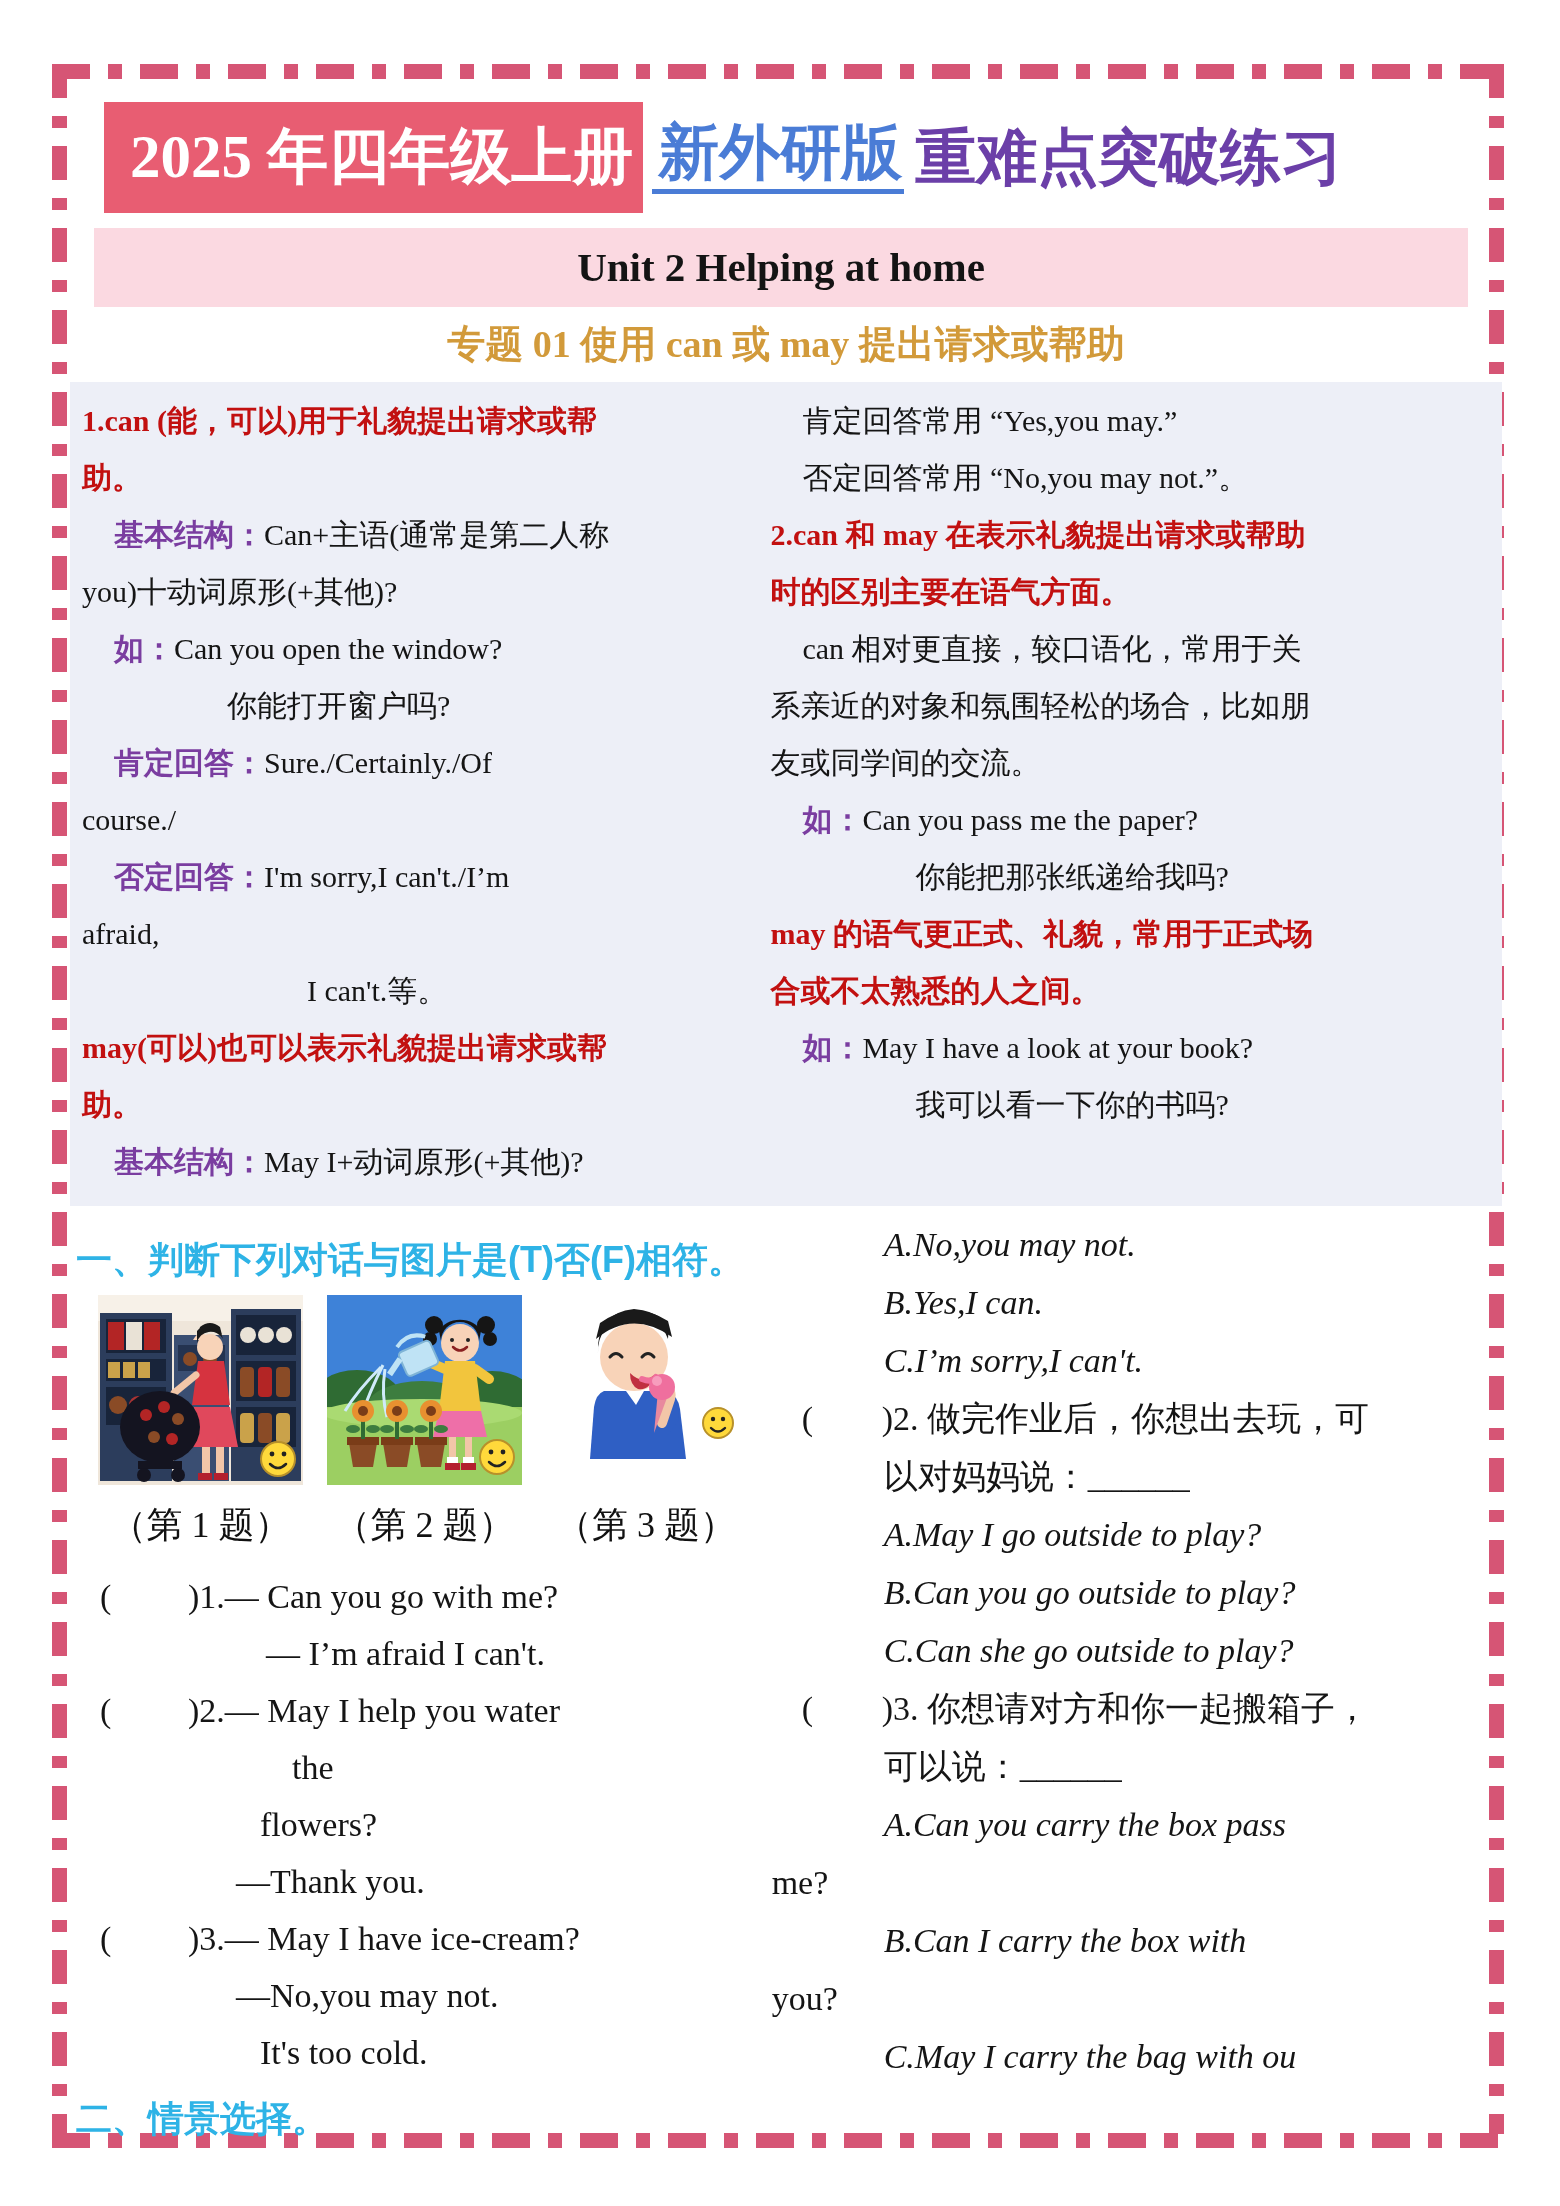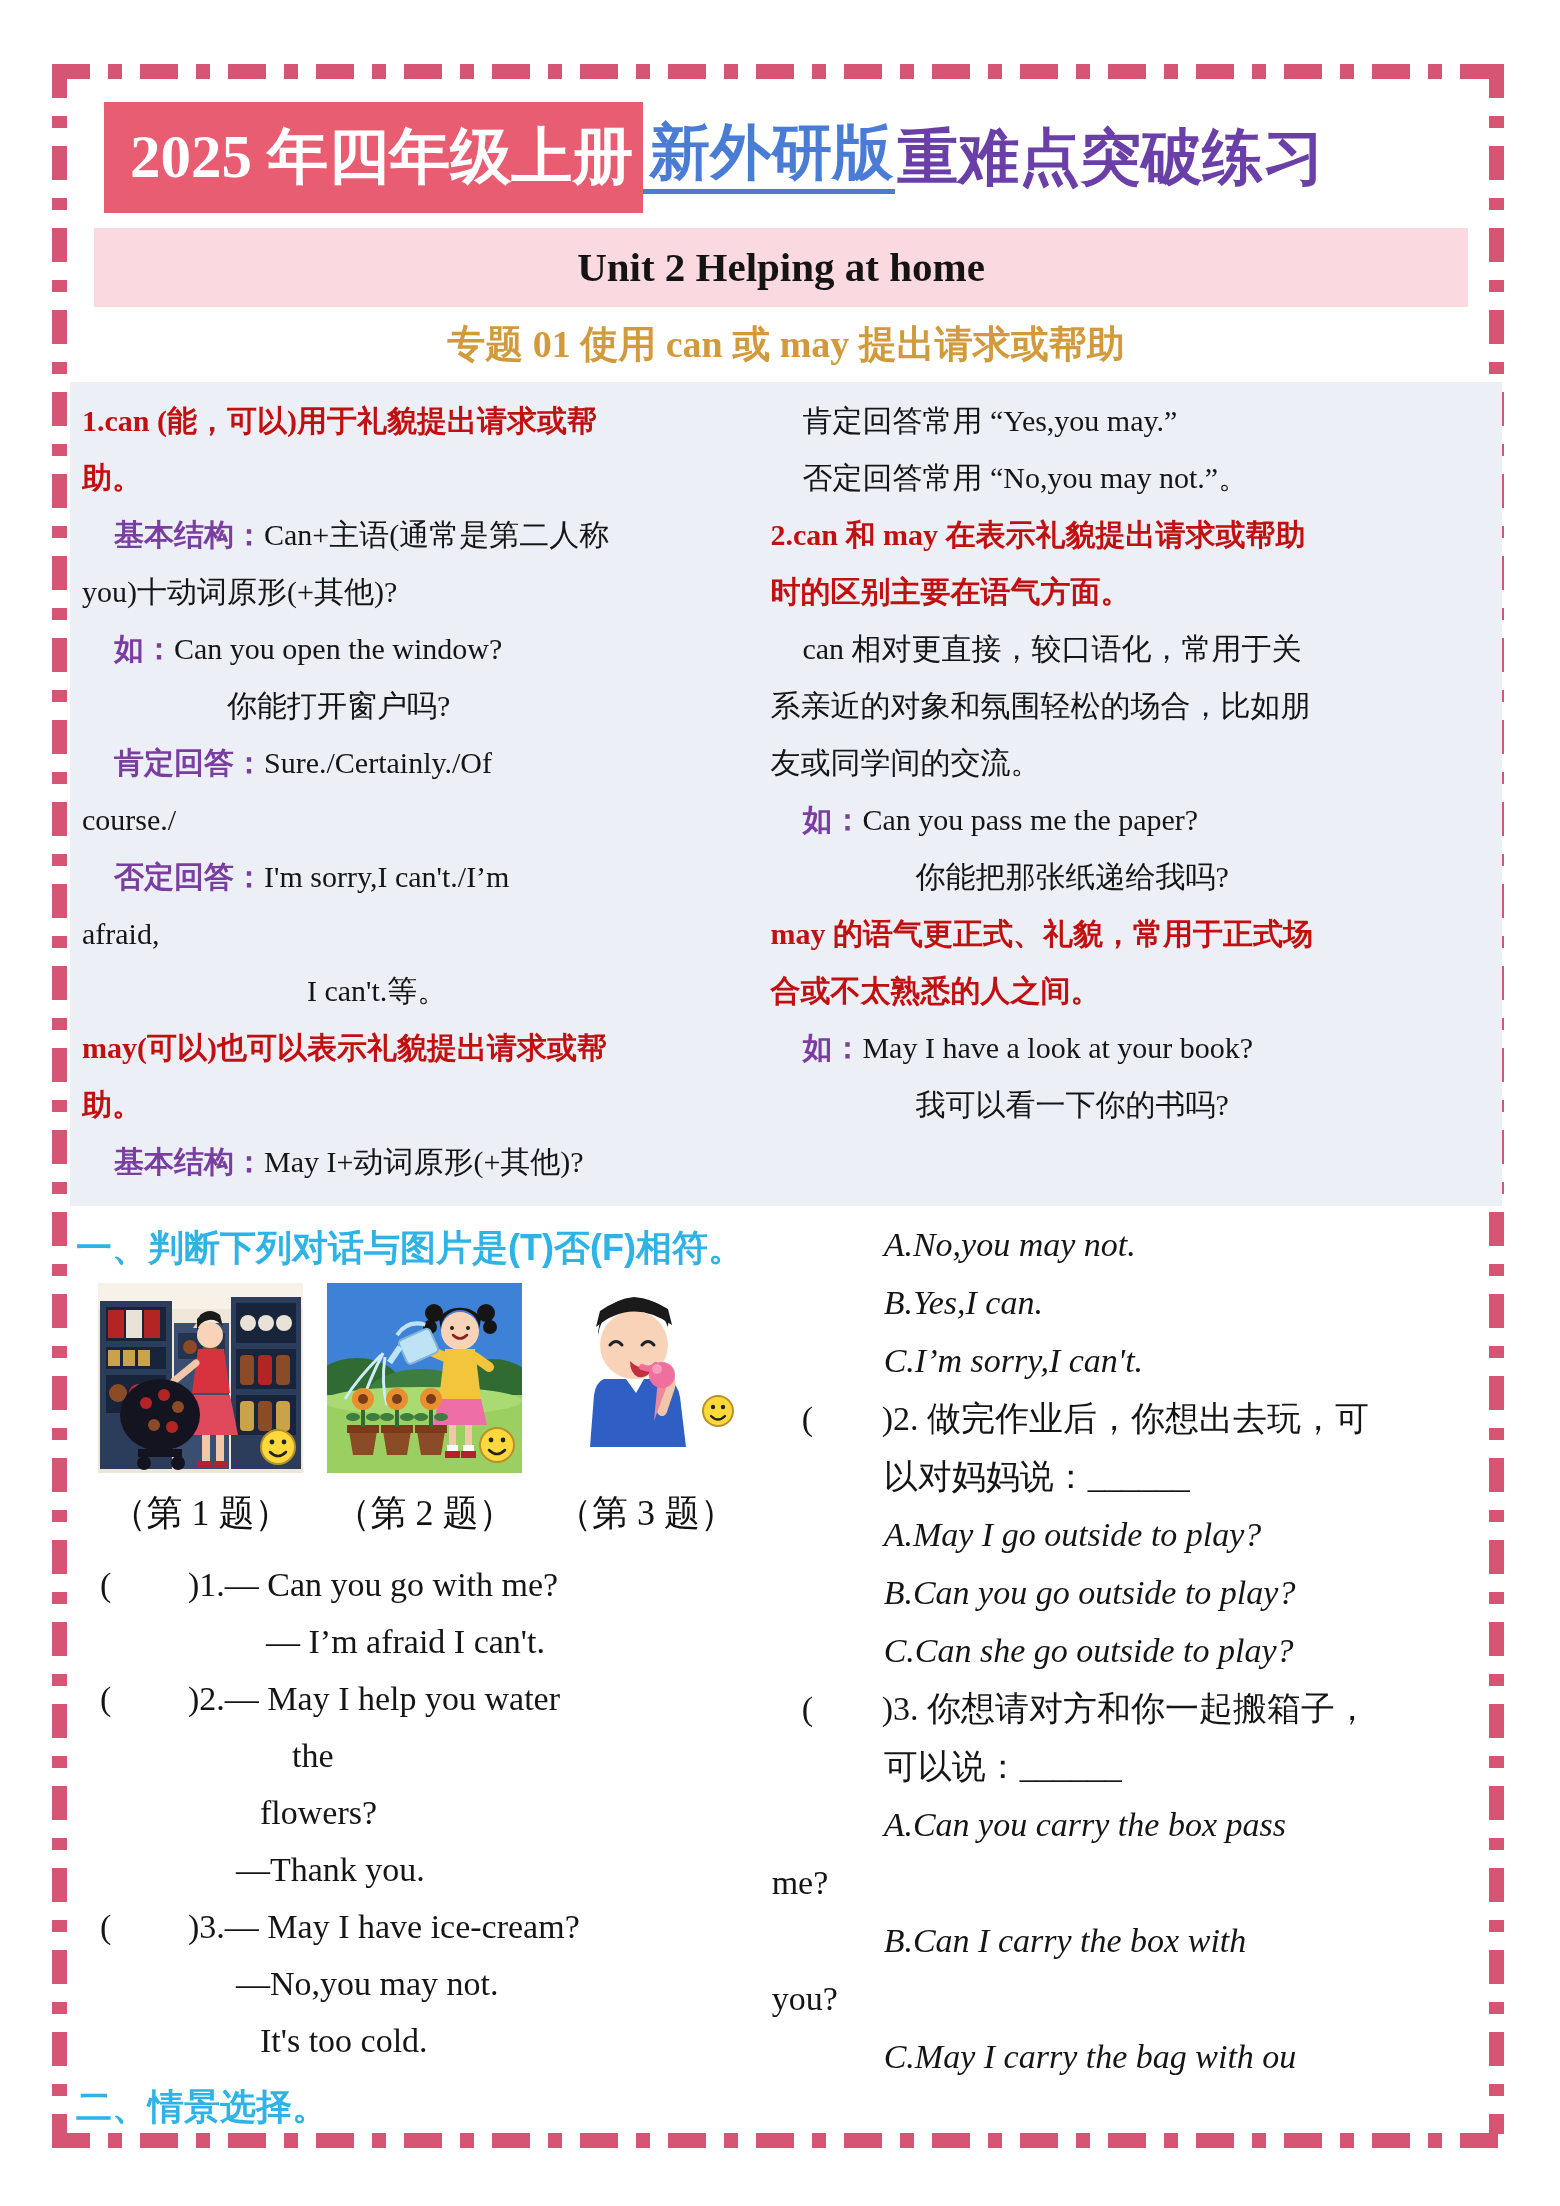--- a/index.html
+++ b/index.html
@@ -23,21 +23,21 @@
   
   .bt,.bb{position:absolute;left:52px;width:1452px;height:15px;
     background:repeating-linear-gradient(90deg,var(--dash) 0 38px,transparent 38px 56px,var(--dash) 56px 70px,transparent 70px 88px);}
   .bt{top:64px;} .bb{top:2133px;}
   .bl,.br{position:absolute;top:64px;height:2070px;width:15px;
     background:repeating-linear-gradient(180deg,var(--dash) 0 34px,transparent 34px 52px,var(--dash) 52px 64px,transparent 64px 82px);}
   .bl{left:52px;} .br{left:1489px;}
 
   .inner{position:absolute;left:70px;top:82px;width:1432px;}
 
-  .title-row{margin:20px 0 0 34px;font-weight:bold;font-size:61px;line-height:1;display:flex;align-items:center;white-space:nowrap;}
+  .title-row{margin:20px 0 0 34px;font-weight:bold;font-size:61px;line-height:1;display:flex;align-items:center;white-space:nowrap;gap:9px;}
   .title-hl{background:var(--rose);color:#ffffff;padding:24px 10px 26px 26px;}
   .title-blue{color:var(--tblue);border-bottom:5px solid var(--tblue);padding:0 2px 6px 6px;}
   .title-purple{color:var(--tpurple);padding-left:2px;}
 
   .banner{margin:15px 0 0 24px;width:1374px;background:var(--banner);text-align:center;
     font-weight:bold;font-size:41px;color:#141414;padding:15px 0 16px 0;}
 
   .subtitle{text-align:center;font-weight:bold;font-size:38px;color:var(--orange);margin-top:12px;}
 
   .notes{margin-top:12px;background:var(--lav);display:flex;box-sizing:border-box;
@@ -48,21 +48,21 @@
   .red{color:var(--red);font-weight:bold;}
   .lbl{color:var(--purple);font-weight:bold;}
   .i1{padding-left:32px;}
   .i2{padding-left:145px;}
   .i3{padding-left:225px;}
 
   .lower{display:flex;margin-top:10px;}
   .lcol{width:49%;}
   .rcol{width:51%;font-size:34px;line-height:58px;}
 
-  .h-cyan{color:var(--cyan);font-weight:bold;font-size:36px;font-family:"Liberation Sans",sans-serif;margin:8px 0 10px 6px;}
+  .h-cyan{color:var(--cyan);font-weight:bold;font-size:36px;font-family:"Liberation Sans",sans-serif;margin:20px 0 10px 6px;}
   .h-cyan.second{margin-top:14px;}
 
   .figs{display:flex;align-items:flex-start;margin:6px 0 0 28px;gap:24px;}
   figure{margin:0;text-align:center;}
   figcaption{font-size:36px;margin-top:12px;color:#111;}
 
   .q{font-size:34px;line-height:57px;}
   .po{display:inline-block;width:88px;}
   .po2{display:inline-block;width:80px;}
   .qp{padding-left:30px;}

